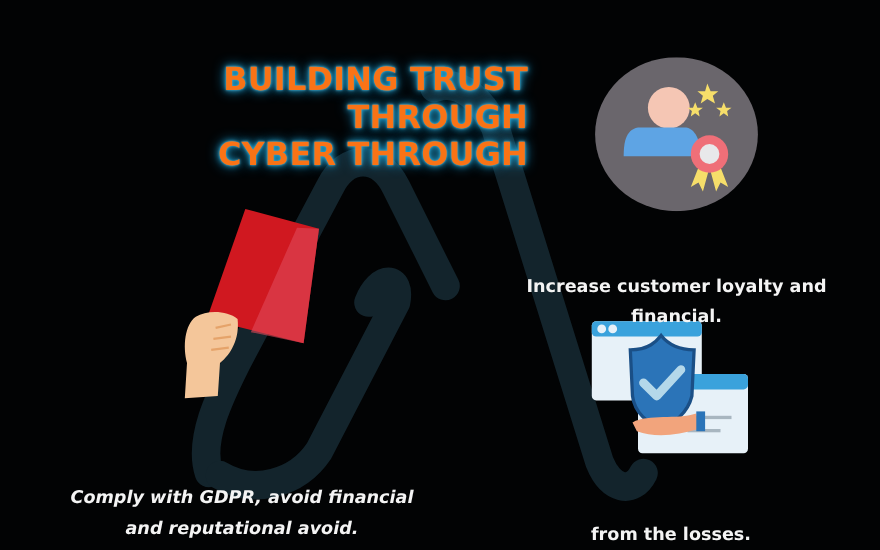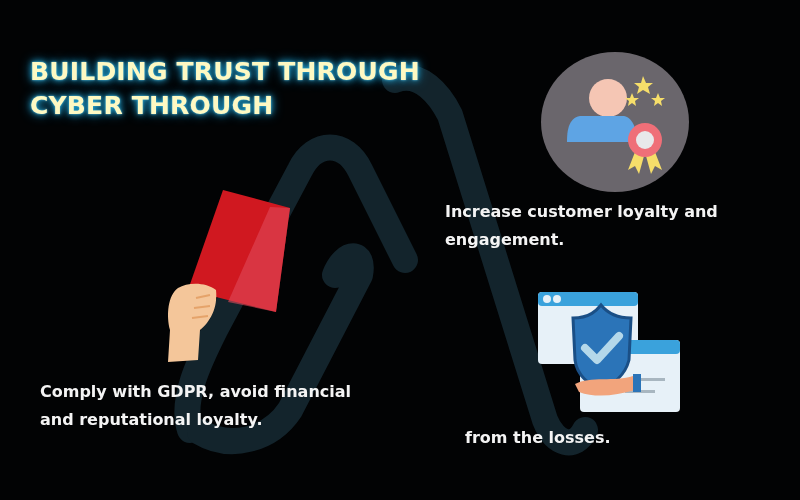--- a/index.html
+++ b/index.html
@@ -1,21 +1,21 @@
 <!DOCTYPE html>
 <html><head>
 <meta charset="utf-8">
 <style>
   html, body { margin:0; padding:0; background:#000; }
   #canvas { position:relative; width:800px; height:500px; background:#020304; overflow:hidden; font-family:"DejaVu Sans", sans-serif; }
   .bg-logo { position:absolute; left:0; top:0; width:800px; height:500px; }
-  .title { position:absolute; left:30px; top:55px; width:450px; text-align:left; color:#fef9c3; font-weight:bold; font-size:25px; line-height:34px; letter-spacing:0.2px;
+  .title { position:absolute; left:30px; top:55px; width:450px; text-align:right; color:#f97316; font-weight:bold; font-size:29px; line-height:34px; letter-spacing:0.2px;
     text-shadow:0 0 6px #1fa7d8, 0 0 12px #1a8fc0, 0 0 2px #aef0ff; }
-  .caption { position:absolute; color:#f4f4f4; font-weight:bold; font-size:16px; line-height:28px; text-align:left; }
-  .cap-left { left:40px; top:378px; width:360px; }
+  .caption { position:absolute; color:#f4f4f4; font-weight:bold; font-size:16px; line-height:28px; text-align:center;margin-top:48px; }
+  .cap-left { left:40px; top:390px; width:360px;font-style:italic; }
   .cap-right-top { left:445px; top:198px; width:340px; }
   .cap-right-bottom { left:465px; top:424px; width:290px; }
   .icon { position:absolute; }
 </style>
 </head>
 <body>
 
 <div id="canvas">
 
   <svg class="bg-logo" viewBox="0 0 800 500">
@@ -63,24 +63,24 @@
     <rect x="90" y="88" width="40" height="3" fill="#a8b6c0"></rect>
     <rect x="90" y="100" width="30" height="3" fill="#a8b6c0"></rect>
     <path d="M38 28 C 55 28, 62 20, 66 15 C 70 20, 78 28, 96 28 L 94 70 C 90 86, 78 94, 66 100 C 54 94, 42 86, 40 70 Z" fill="#2b74b8" stroke="#1a4f86" stroke-width="3"></path>
     <path d="M50 58 L 62 70 L 84 46" stroke="#b4d8ea" stroke-width="8" fill="none" stroke-linecap="round" stroke-linejoin="round"></path>
     <path d="M40 94 C 55 86, 80 92, 98 86 L 100 100 C 80 106, 60 108, 44 102 Z" fill="#f2a47c"></path>
     <rect x="98" y="84" width="8" height="18" fill="#2b74b8"></rect>
   </svg>
 
   <div class="caption cap-left">
     <div>Comply with GDPR, avoid financial</div>
-    <div>and reputational loyalty.</div>
+    <div>and reputational avoid.</div>
   </div>
 
   <div class="caption cap-right-top">
     <div>Increase customer loyalty and</div>
-    <div>engagement.</div>
+    <div>financial.</div>
   </div>
 
   <div class="caption cap-right-bottom">
     <div>from the losses.</div>
   </div>
 </div>
 
 </body></html>

